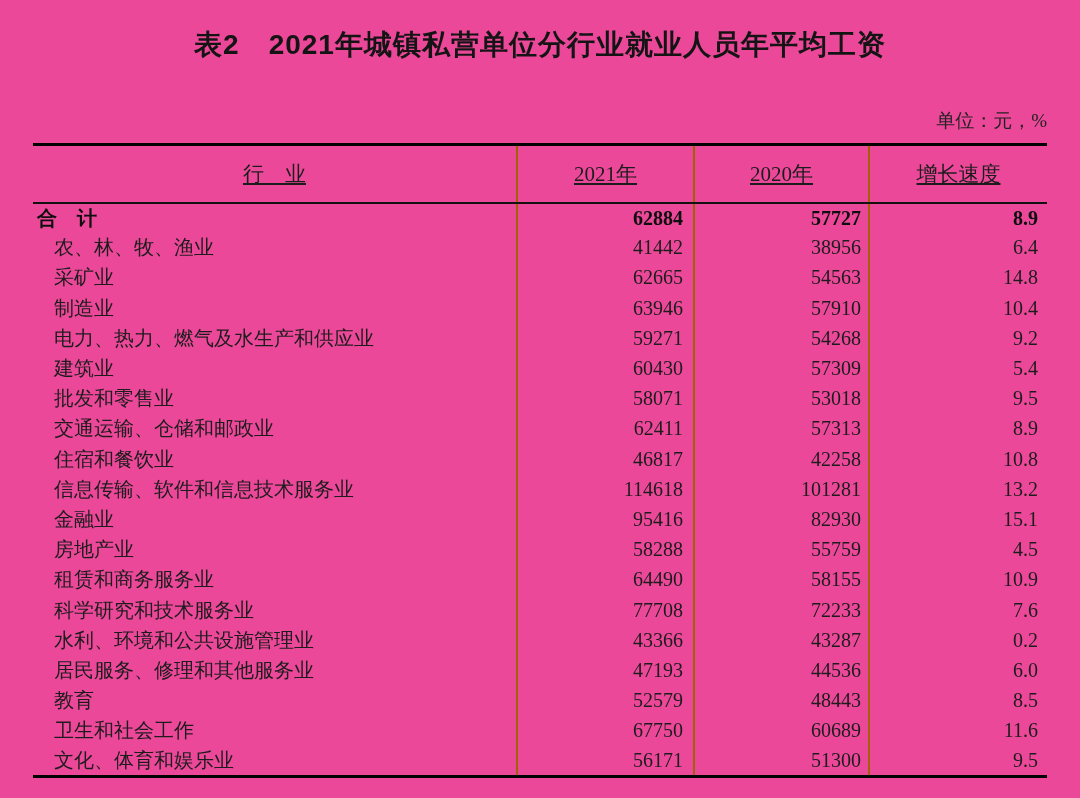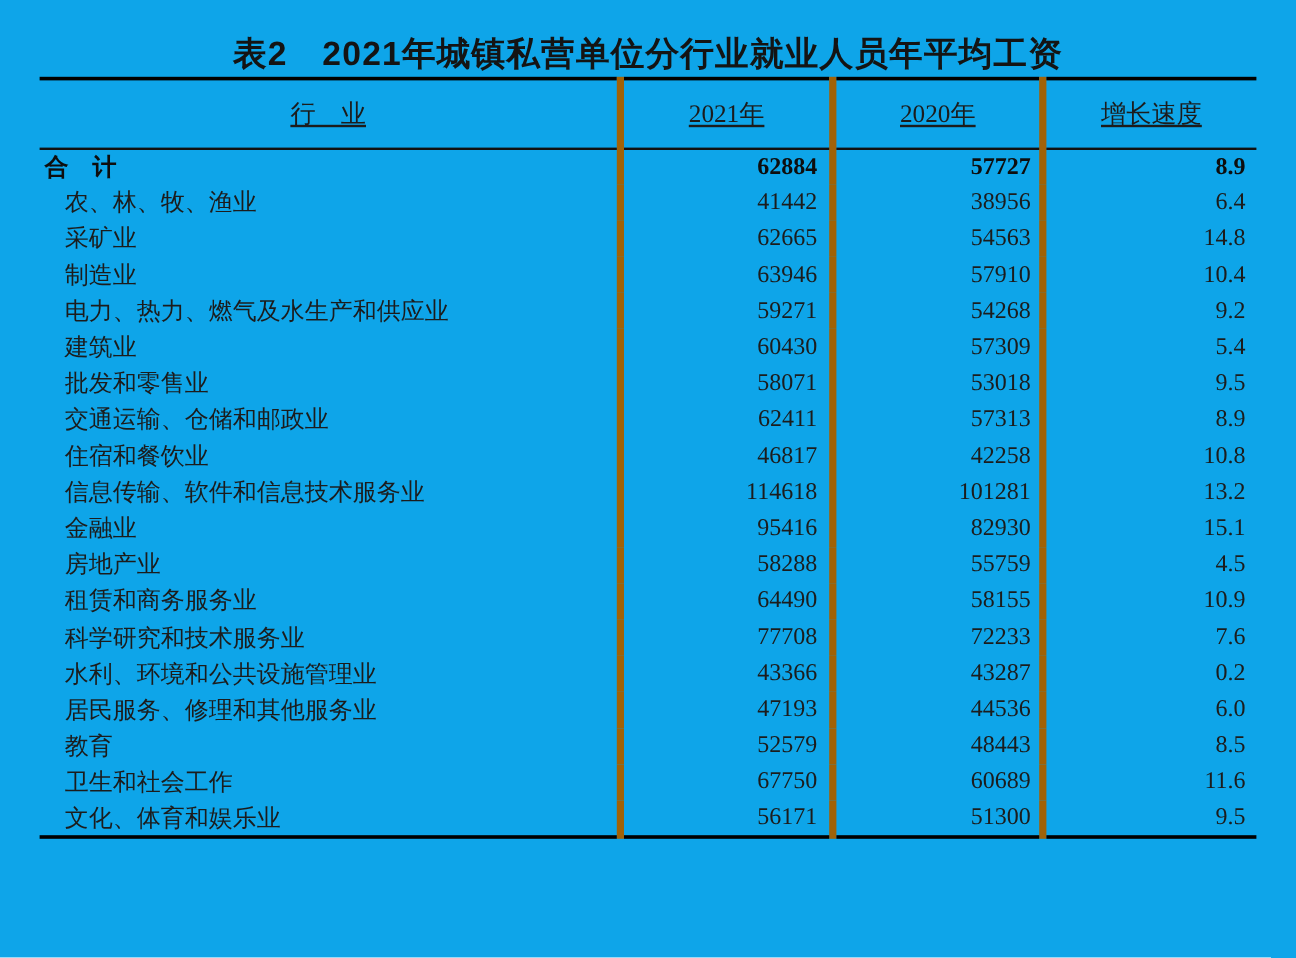--- a/index.html
+++ b/index.html
@@ -1,21 +1,21 @@
 <!DOCTYPE html>
 <html><head>
 <meta charset="utf-8">
 <style>
   * { margin: 0; padding: 0; box-sizing: border-box; }
   html, body { background: #ffffff; }
   .page {
     position: relative;
     width: 1080px;
     height: 798px;
-    background: #0ea5e9;
+    background: #ec4899;
     color: #1c1c1c;
     font-family: "Liberation Sans", sans-serif;
     overflow: hidden;
   }
   .doc-title {
     padding-top: 26px;
     text-align: center;
     font-size: 28px;
     font-weight: 700;
     letter-spacing: 1px;
@@ -50,21 +50,21 @@
   }
   th.h-year { font-family: "Liberation Serif", "DejaVu Serif", serif; }
   table.stat-table td {
     height: 30.2px;
     vertical-align: middle;
     font-size: 20px;
     color: #1c1c1c;
     white-space: nowrap;
     overflow: hidden;
   }
-  .col-sep { border-left: 6px solid #a16207; }
+  .col-sep { border-left: 2px solid #a16207; }
   td.c-ind {
     text-align: left;
     padding-left: 4px;
     font-family: "Liberation Sans", sans-serif;
     margin-left: 29px;
   }
   td.c-ind.indent { padding-left: 21px; }
   td.c-num {
     text-align: right;
     font-family: "Liberation Serif", "DejaVu Serif", serif;
@@ -74,20 +74,21 @@
   td.c-num.n3 { padding-right: 9px; }
   tr.total-row td { font-weight: 700; color: #0e0e0e; }
 </style>
 </head>
 <body>
 
 <div class="page">
 
   <div class="doc-title">表2　2021年城镇私营单位分行业就业人员年平均工资</div>
 
+  <div class="unit-note">单位：元，%</div>
 
   <table class="stat-table">
     <colgroup>
       <col style="width:484px">
       <col style="width:177px">
       <col style="width:175px">
       <col style="width:178px">
     </colgroup>
     <thead>
       <tr>

